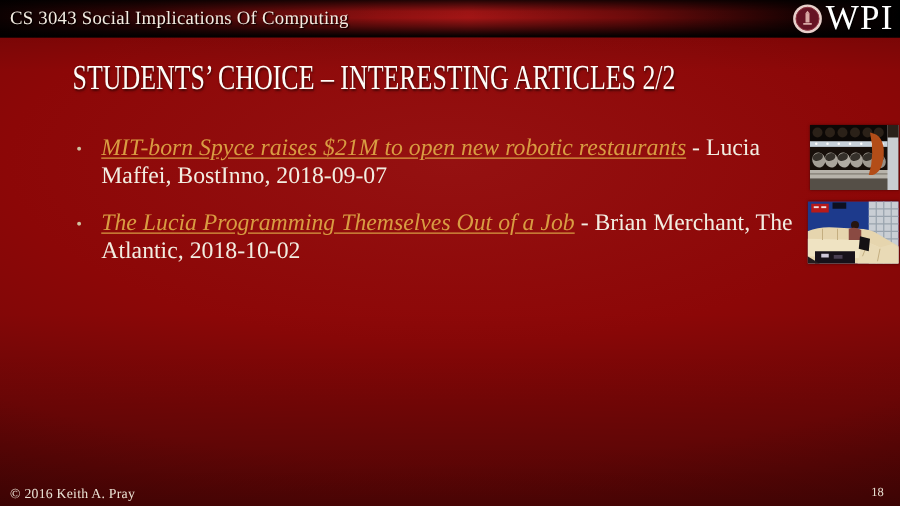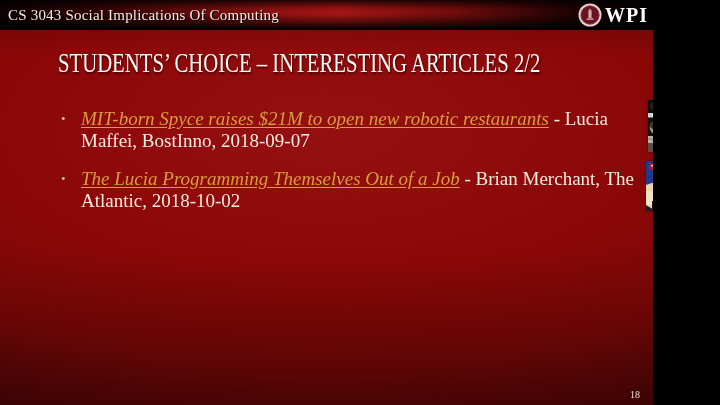--- a/index.html
+++ b/index.html
@@ -1,18 +1,18 @@
 <!DOCTYPE html>
 <html><head>
 <meta charset="utf-8">
 <style>
   html, body { margin: 0; padding: 0; background: #000; }
   .slide {
     position: relative;
-    width: 653px;
+    width: 720px;
     height: 405px;
     overflow: hidden;
     font-family: "Liberation Serif", serif;
     background:
       linear-gradient(to bottom, rgba(0,0,0,0.18) 0%, rgba(0,0,0,0) 14%, rgba(0,0,0,0) 62%, rgba(0,0,0,0.30) 100%),
       radial-gradient(ellipse 130% 95% at 50% 32%, #951111 0%, #8c0707 38%, #7a0707 62%, #4a0404 87%, #310303 100%);
   }
 
   
   .header-bar {
@@ -26,21 +26,21 @@
     color: #f3ece1; font-size: 15px; padding-left: 8px;
     text-shadow: 1px 1px 1px rgba(0,0,0,0.9);
     letter-spacing: 0.2px;
   }
   .logo {
     position: absolute; right: 5px; top: 2px; height: 26px;
     display: flex; align-items: center; gap: 3px;
   }
   .logo-seal { width: 24px; height: 24px; display: block; }
   .logo-text {
-    color: #ffffff; font-weight: bold; font-size: 20px;
+    color: #ffffff; font-weight: normal; font-size: 28px;
     letter-spacing: 1px; line-height: 26px;
     text-shadow: 1px 1px 1px rgba(0,0,0,0.8);
   }
 
   
   .slide-title {
     position: absolute; left: 58px; top: 46px;
     font-size: 28px; line-height: 34px;
     color: #fdfcf8; white-space: nowrap;
     transform: scaleX(0.74); transform-origin: left top;
@@ -206,15 +206,16 @@
       <circle cx="38" cy="19" r="3.2" fill="#26150f"></circle>
       <path d="M33 22 Q38 20 43 23 L43 31 L33 31 Z" fill="#8a4a42"></path>
       <path d="M42 28 L50 30 L49 40 L41 38 Z" fill="#141014"></path>
       <rect x="6" y="40" width="32" height="10" fill="#171119"></rect>
       <rect x="11" y="42" width="6" height="3" fill="#cfc8d8"></rect>
       <rect x="21" y="43" width="7" height="3" fill="#4a3f52"></rect>
       <path d="M0 44 L10 50 L0 50 Z" fill="#241c1e"></path>
     </svg>
   </div>
 
+  <div class="footer-copyright">© 2016 Keith A. Pray</div>
   <div class="footer-page-number">18</div>
 
 </div>
 
 </body></html>

